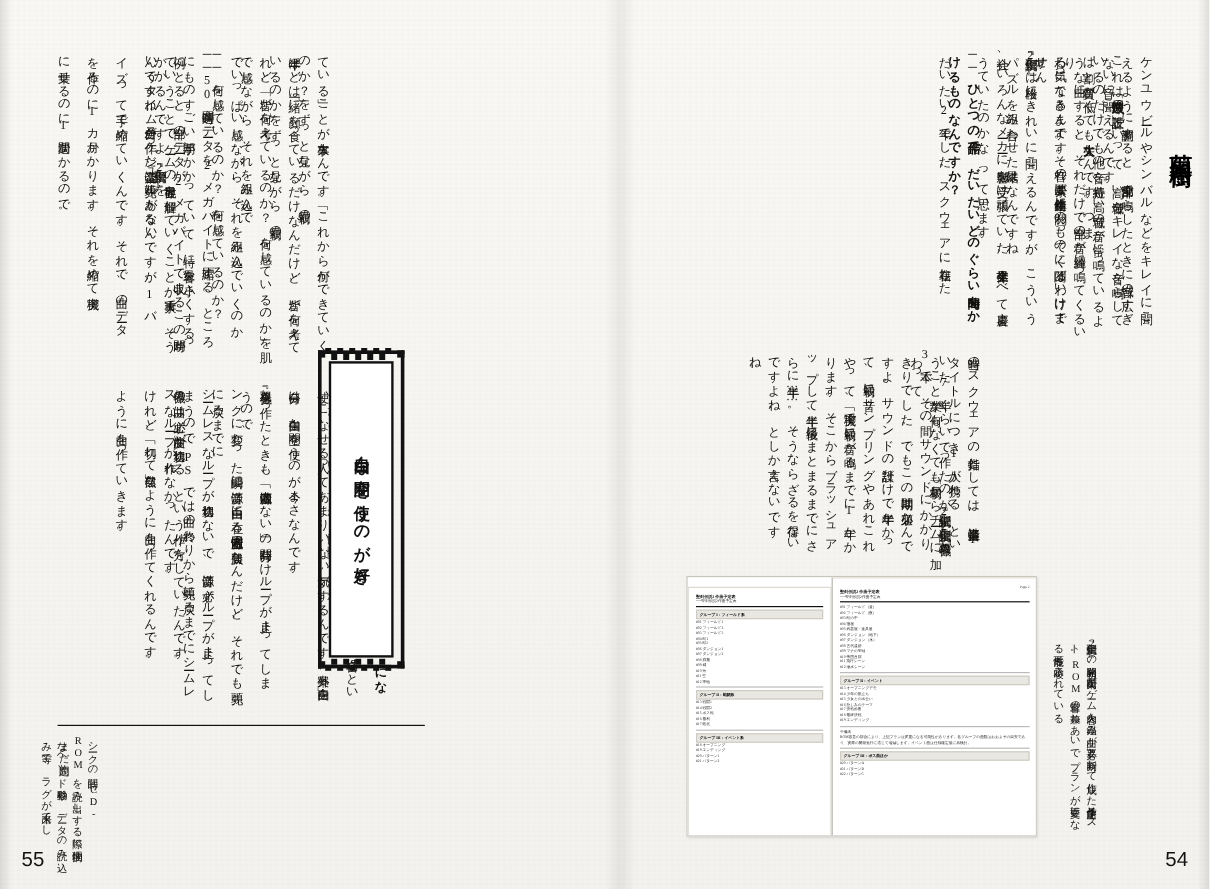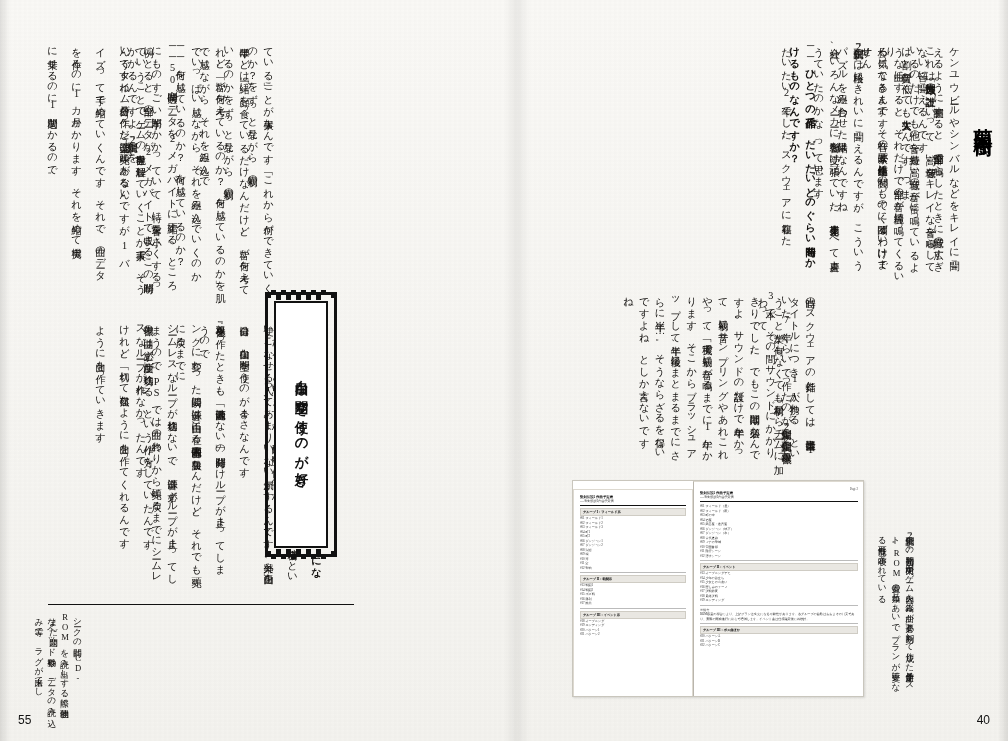--- a/index.html
+++ b/index.html
@@ -154,21 +154,21 @@
     left: 345px;
     height: 165px;
     writing-mode: vertical-rl;
     text-orientation: upright;
     font-size: 8.6px;
     line-height: 1.6;
     color: #111;
   }
   .pagenum {
     position: absolute;
-    font-size: 12px;
+    font-size: 17px;
     color: #111;
     font-family: "Liberation Sans", sans-serif;
   }
   .pagenum.right { bottom: 14px; right: 18px; }
   .pagenum.left { bottom: 14px; left: 18px; }
 
   
   .page55 {
     position: absolute;
     top: 0;
@@ -380,21 +380,21 @@
           <div class="fig-tbl-head">グループ III：ボス曲ほか</div>
           <div class="fig-line">#20 パターンA</div>
           <div class="fig-line">#21 パターンB</div>
           <div class="fig-line">#22 パターンC</div>
         </div>
       </div>
     </div>
 
     <div class="fig-caption">『聖剣伝説2』の開発当初、菊田氏がゲーム内容を鑑み「曲が必要」と判断して作成した作曲予定リスト。ROM容量の兼ねあいでプランが変更になる可能性も示唆されている</div>
 
-    <div class="pagenum right">40</div>
+    <div class="pagenum right">54</div>
   </div>
 
   <div class="page55">
 
     <div class="col55 u1">
         <div class="vtext">に乗せるのに1週間かかるので。</div>
       </div>
     <div class="col55 u2">
         <div class="vtext">を作るのに1カ月かかります。それを縮めて実機</div>
       </div>

